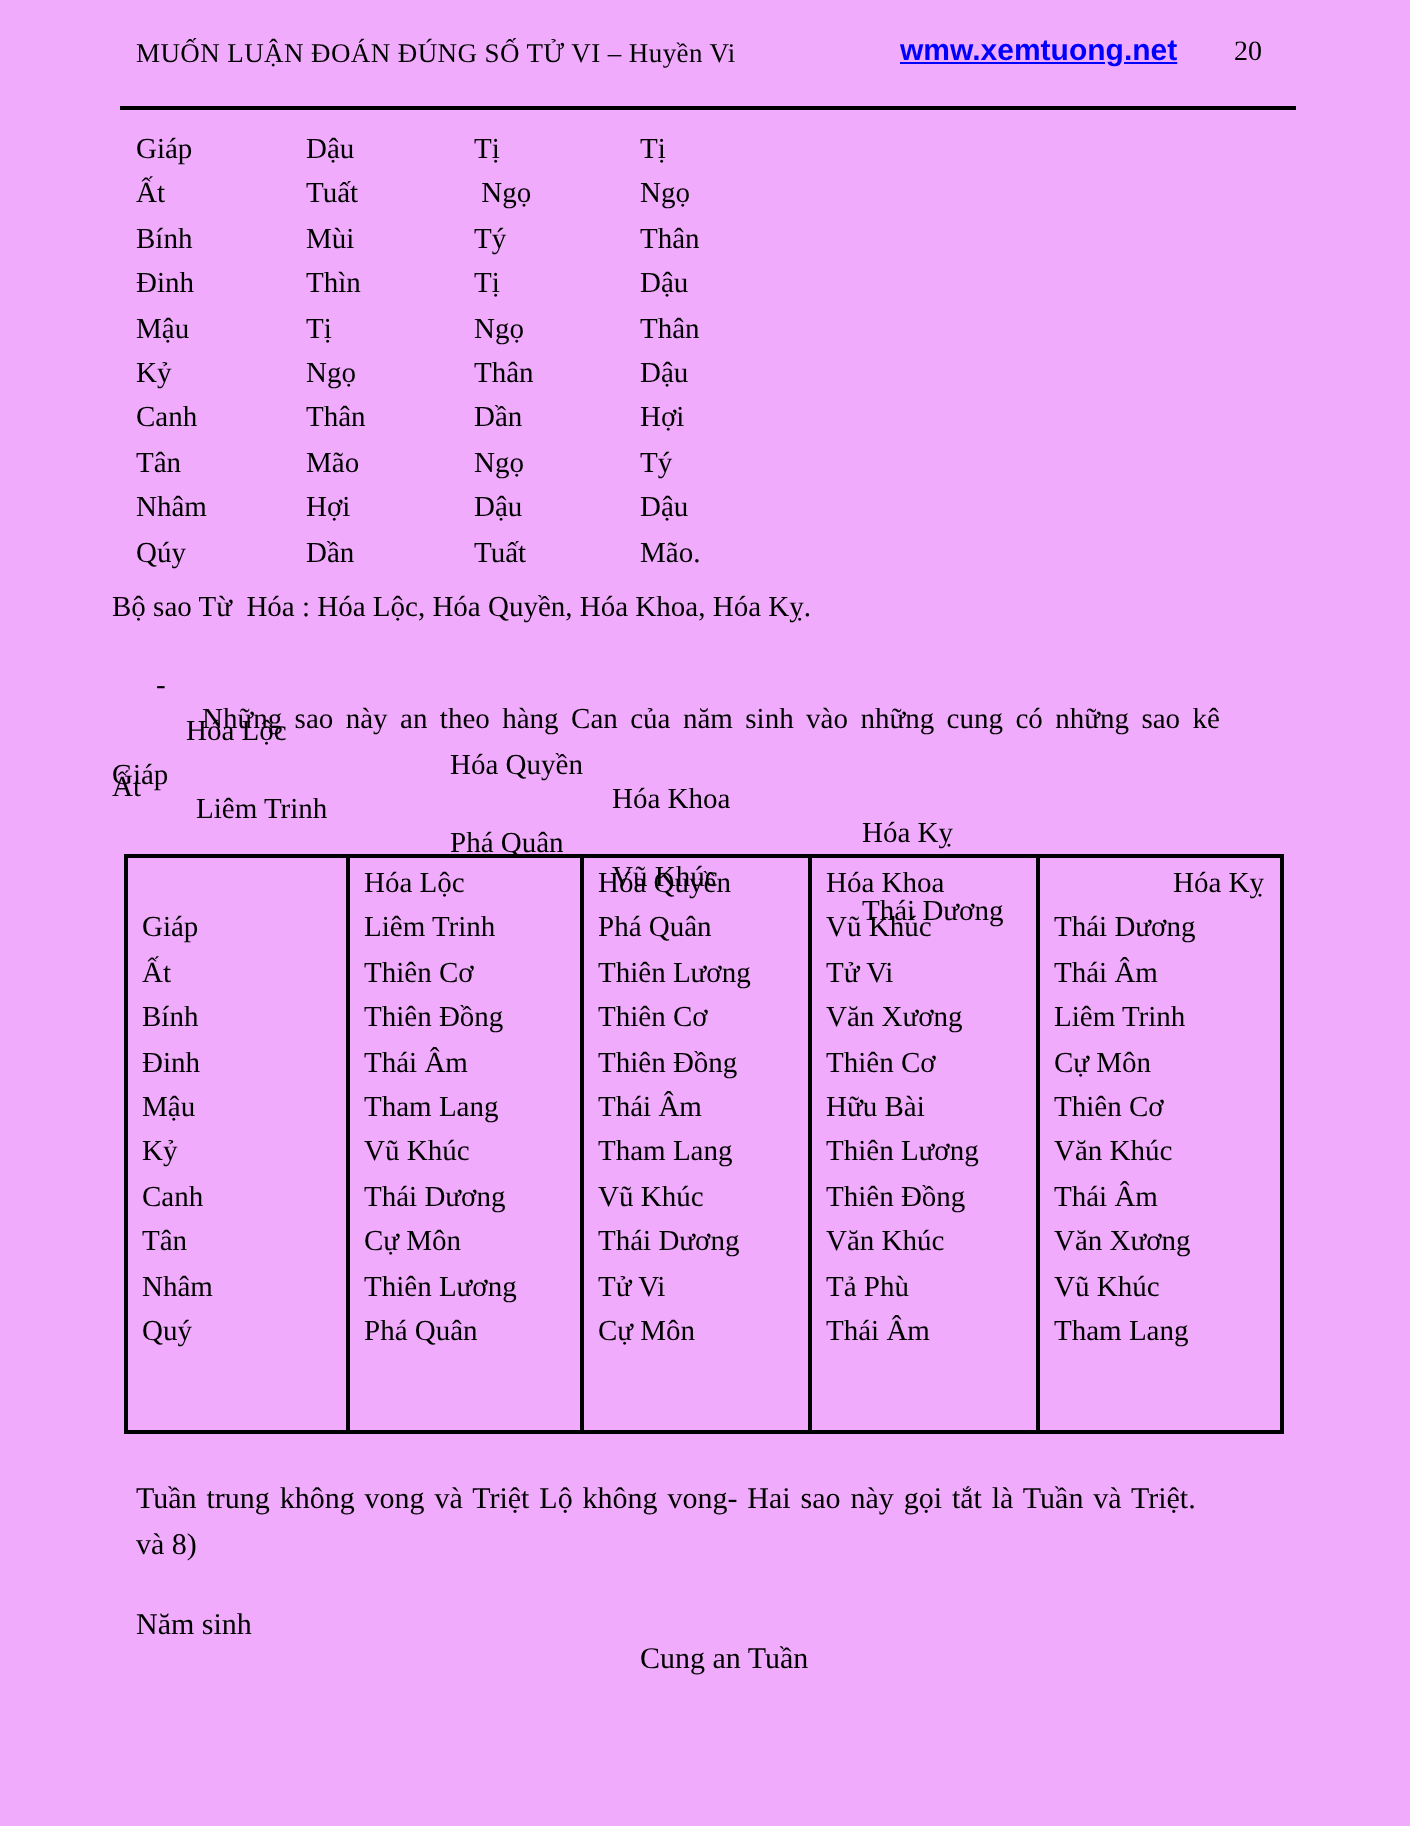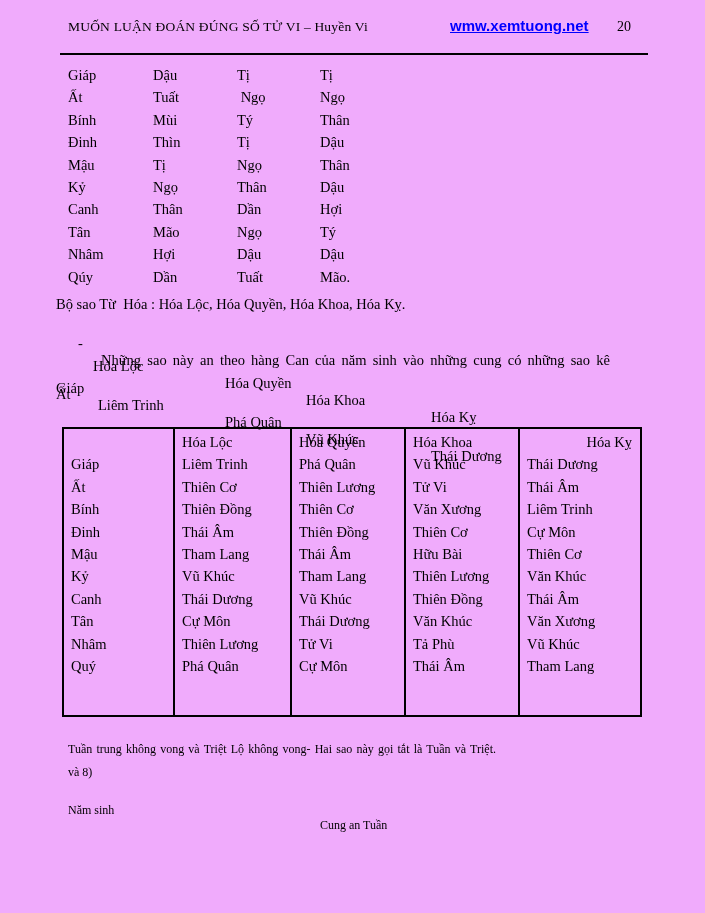--- a/index.html
+++ b/index.html
@@ -36,21 +36,21 @@
   .tcol + .tcol{border-left:2px solid #000;}
   .tcol .th, .tcol .td{height:22.4px;line-height:22.4px;padding-left:7px;white-space:pre;overflow:hidden;}
   #col-ky .th{text-align:right;padding-right:8px;padding-left:0;}
   #col-can{width:109px;}
   #col-loc{width:117px;}
   #col-quyen{width:114px;}
   #col-khoa{width:114px;}
   #col-ky{width:122px;}
 
   
-  #footer{left:68px;top:742px;width:600px;font-size:12px;}
+  #footer{left:68px;top:742px;width:600px;font-size:15px;}
   #footer .fline{position:relative;height:23px;white-space:pre;}
   #footer .fline span{position:absolute;white-space:pre;}
   #footer-line1{word-spacing:1.2px;}
 </style>
 </head>
 <body>
 
 <div id="page">
 
   <div id="header-title" class="abs">MUỐN LUẬN ĐOÁN ĐÚNG SỐ TỬ VI – Huyền Vi</div>

